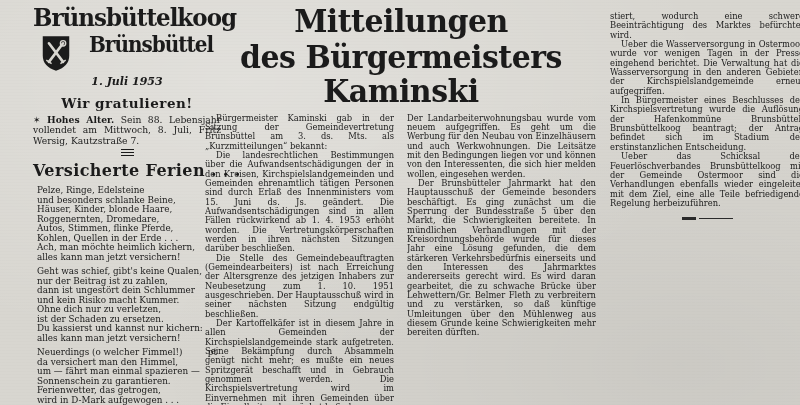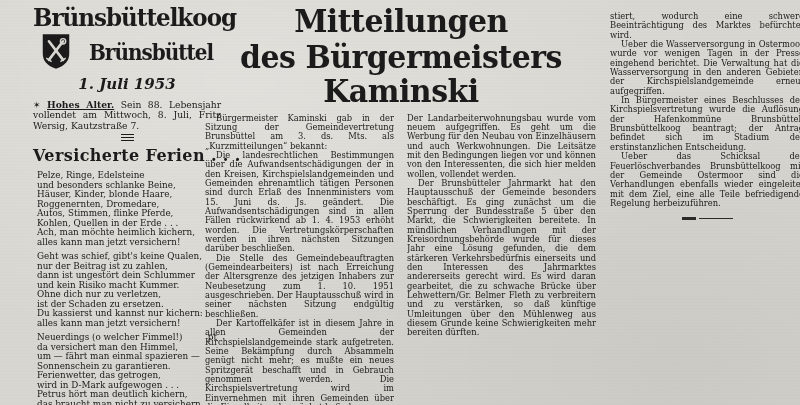--- a/index.html
+++ b/index.html
@@ -17,27 +17,27 @@
                      repeating-linear-gradient(90deg, rgba(255,255,255,.05) 0 2px, transparent 2px 5px);
   }
 
   
   .left-col{position:absolute;left:8px;top:4px;width:188px;height:399px;margin-left:25px;}
   .masthead{text-align:center;}
   .mast-line1{
     font-weight:bold;font-size:23px;line-height:26px;letter-spacing:-1px;
     transform:scaleY(1.08);white-space:nowrap;
   }
-  .mast-line2{display:flex;align-items:center;justify-content:center;gap:18px;margin-top:2px;height:40px;}
+  .mast-line2{display:flex;align-items:flex-start;justify-content:center;gap:18px;margin-top:2px;height:40px;}
   .mast-line2-text{font-weight:bold;font-size:20px;letter-spacing:-1px;white-space:nowrap;transform:scaleY(1.1);}
   .decor{height:12px;background:repeating-linear-gradient(180deg,#1b1b1b 0 2px,transparent 2px 4px);}
   .decor.l{width:24px;}
   .decor.r{width:20px;}
   .shield{flex:0 0 auto;margin-top:2px;}
-  .mast-date{font-weight:bold;font-style:italic;font-size:15px;margin-top:3px;}
+  .mast-date{font-weight:bold;font-style:italic;font-size:11px;margin-top:3px;}
 
   .congrats{margin-top:7px;}
   .congrats h2{font-size:13.5px;margin:0 0 4px 0;text-align:center;letter-spacing:.5px;}
   .congrats p{font-size:9.2px;line-height:10.4px;margin:0;text-align:justify;}
   .ornament{width:13px;height:7px;margin:3px auto 0 auto;
     background:repeating-linear-gradient(180deg,#1b1b1b 0 1.4px,transparent 1.4px 2.8px);}
 
   .poem{margin-top:5px;}
   .poem h2{font-size:16px;margin:0 0 6px 0;text-align:center;white-space:nowrap;letter-spacing:.4px;}
   .stanza{font-size:8.8px;line-height:9.5px;white-space:pre-line;margin:0 0 5px 4px;}
@@ -52,21 +52,21 @@
        hyphens:auto;-webkit-hyphens:auto;}
   .col p{margin:0;text-indent:11px;}
   .col.cont p:first-child{text-indent:0;}
   .cols2 .col{height:322px;}
 
   .col3-wrap{position:absolute;left:610px;top:12px;width:194px;}
   .col3-wrap .col{width:194px;}
   .rule-dash{display:flex;align-items:center;justify-content:center;gap:3px;margin:9px auto 0 auto;width:60px;}
   .rule-dash .thick{width:14px;height:3px;background:#2a2a2a;}
   .rule-dash .thin{width:34px;height:1.5px;background:#2a2a2a;}
-  b.lead{font-weight:bold;text-decoration:underline;}
+  b.lead{font-weight:bold;}
   .marker{font-size:9px;}
 </style>
 </head>
 <body>
 
 <div class="page">
   <div class="texture"></div>
 
   <aside class="left-col">
     <header class="masthead">
@@ -83,20 +83,21 @@
             <path d="M22 33 L28 29" stroke="#d8d6d0" stroke-width="1.6"></path>
           </svg>
         </span>
         <span class="mast-line2-text">Brünsbüttel</span>
         <span class="decor r"></span>
       </div>
       <div class="mast-date">1. Juli 1953</div>
     </header>
 
     <section class="congrats">
+      <h2>Wir gratulieren!</h2>
       <p><span class="marker">✶</span> <b class="lead">Hohes Alter.</b> <span>Sein 88. Lebensjahr vollendet am Mittwoch, 8. Juli, Fritz Wersig, Kautzstraße 7.</span></p>
       <div class="ornament"></div>
     </section>
 
     <section class="poem">
       <h2>Versicherte Ferien . . .</h2>
       <div class="stanza">Pelze, Ringe, Edelsteine
 und besonders schlanke Beine,
 Häuser, Kinder, blonde Haare,
 Roggenernten, Dromedare,
@@ -127,21 +128,21 @@
   <main class="article-main">
     <h1 class="headline"><span>Mitteilungen</span><br><span>des Bürgermeisters Kaminski</span></h1>
     <div class="cols2">
       <div class="col">
           <p>Bürgermeister Kaminski gab in der Sitzung der Gemeindevertretung Brunsbüttel am 3. ds. Mts. als „Kurzmitteilungen“ bekannt:</p>
           <p>Die landesrechtlichen Bestimmungen über die Aufwandsentschädigungen der in den Kreisen, Kirchspielslandgemeinden und Gemeinden ehrenamtlich tätigen Personen sind durch Erlaß des Innenministers vom 15. Juni ds. Js. geändert. Die Aufwandsentschädigungen sind in allen Fällen rückwirkend ab 1. 4. 1953 erhöht worden. Die Vertretungskörperschaften werden in ihren nächsten Sitzungen darüber beschließen.</p>
           <p>Die Stelle des Gemeindebeauftragten (Gemeindearbeiters) ist nach Erreichung der Altersgrenze des jetzigen Inhabers zur Neubesetzung zum 1. 10. 1951 ausgeschrieben. Der Hauptausschuß wird in seiner nächsten Sitzung endgültig beschließen.</p>
           <p>Der Kartoffelkäfer ist in diesem Jahre in allen Gemeinden der Kirchspielslandgemeinde stark aufgetreten. Seine Bekämpfung durch Absammeln genügt nicht mehr; es mußte ein neues Spritzgerät beschafft und in Gebrauch genommen werden. Die Kirchspielsvertretung wird im Einvernehmen mit ihren Gemeinden über die Einzelheiten demnächst befinden.</p>
         </div>
       <div class="col cont">
-          <p>Der Landarbeiterwohnungsbau wurde vom neuem aufgegriffen. Es geht um die Werbung für den Neubau von Einzelhäusern und auch Werkwohnungen. Die Leitsätze mit den Bedingungen liegen vor und können von den Interessenten, die sich hier melden wollen, vollendet werden.</p>
+          <p>Der Landarbeiterwohnungsbau wurde vom neuem aufgegriffen. Es geht um die Werbung für den Neubau von Einzelhäusern und auch Werkwohnungen. Die Leitsätze mit den Bedingungen liegen vor und können von den Interessenten, die sich hier melden wollen, eingesehen werden.</p>
           <p>Der Brunsbütteler Jahrmarkt hat den Hauptausschuß der Gemeinde besonders beschäftigt. Es ging zunächst um die Sperrung der Bundesstraße 5 über den Markt, die Schwierigkeiten bereitete. In mündlichen Verhandlungen mit der Kreisordnungsbehörde wurde für dieses Jahr eine Lösung gefunden, die dem stärkeren Verkehrsbedürfnis einerseits und den Interessen des Jahrmarktes andererseits gerecht wird. Es wird daran gearbeitet, die zu schwache Brücke über Lehwettern/Gr. Belmer Fleth zu verbreitern und zu verstärken, so daß künftige Umleitungen über den Mühlenweg aus diesem Grunde keine Schwierigkeiten mehr bereiten dürften.</p>
         </div>
     </div>
   </main>
 
   <div class="col3-wrap">
     <div class="col cont">
         <p>stiert, wodurch eine schwere Beeinträchtigung des Marktes befürchtet wird.</p>
         <p>Ueber die Wasserversorgung in Ostermoor wurde vor wenigen Tagen in der Presse eingehend berichtet. Die Verwaltung hat die Wasserversorgung in den anderen Gebieten der Kirchspielslandgemeinde erneut aufgegriffen.</p>
         <p>In Bürgermeister eines Beschlusses der Kirchspielsvertretung wurde die Auflösung der Hafenkommüne Brunsbüttel-Brunsbüttelkoog beantragt; der Antrag befindet sich im Stadium der erstinstanzlichen Entscheidung.</p>

